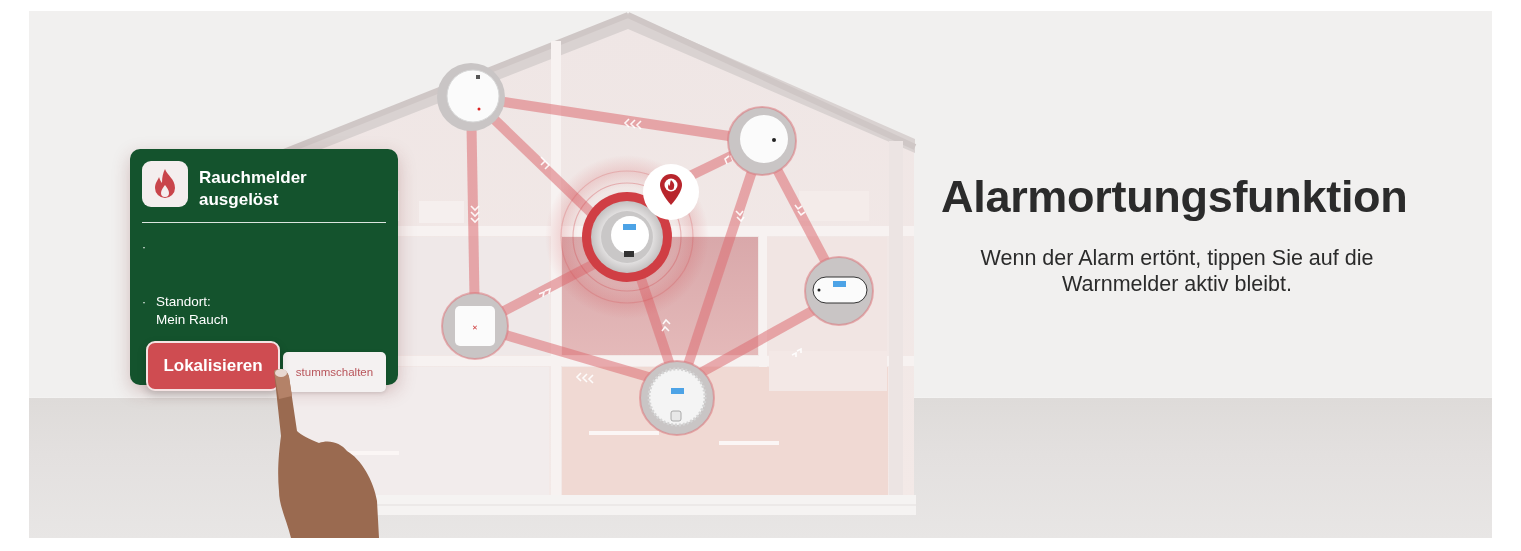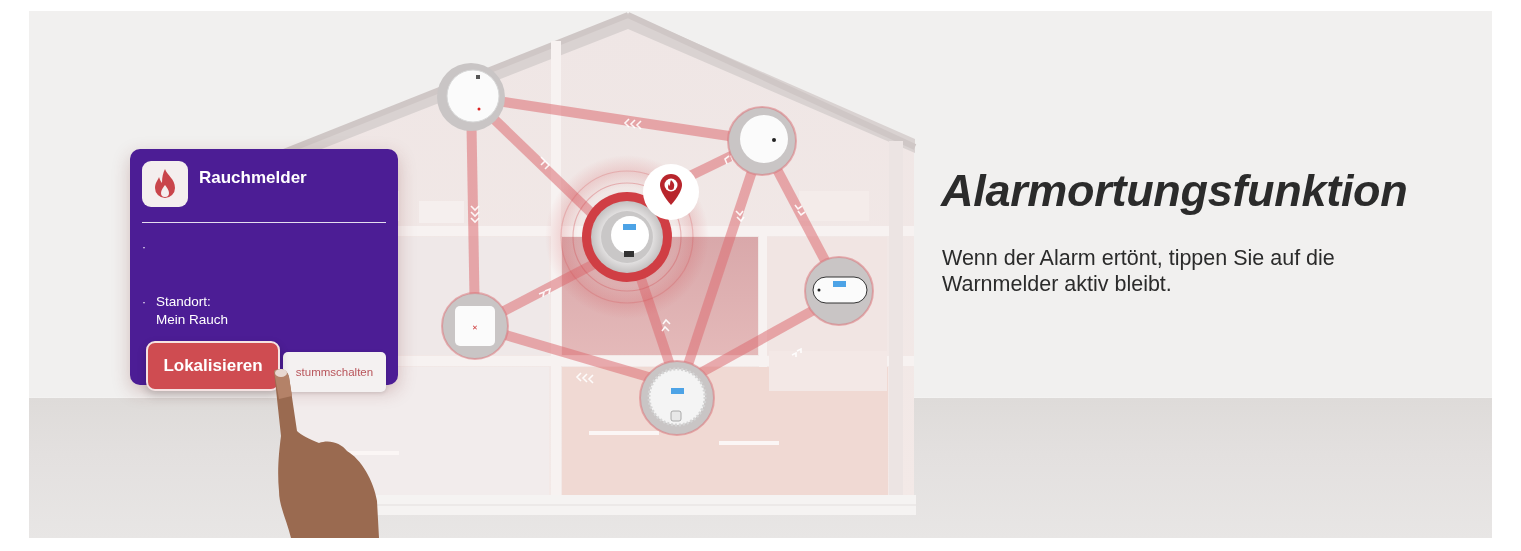--- a/index.html
+++ b/index.html
@@ -17,21 +17,21 @@
   }
   .floor {
     position: absolute; left: 0; right: 0; top: 387px; bottom: 0;
     background: linear-gradient(#dedbd9, #e3e0df 40%, #e8e6e5);
   }
   .house-svg { position: absolute; left: 0; top: 0; }
 
   
   .alert-card {
     position: absolute; left: 101px; top: 138px; width: 268px; height: 236px;
-    background: #4c1d95; border-radius: 10px;
+    background: #14532d; border-radius: 10px;
     box-shadow: 0 6px 18px rgba(120,40,40,0.25);
     color: #ffffff;
   }
   .alert-icon-box {
     position: absolute; left: 12px; top: 12px; width: 46px; height: 46px;
     background: #f4eeee; border-radius: 9px;
     display: flex; align-items: center; justify-content: center;
   }
   .alert-title {
     position: absolute; left: 69px; top: 18px; width: 190px;
@@ -59,26 +59,26 @@
   .btn-mute {
     position: absolute; left: 254px; top: 341px; width: 103px; height: 40px;
     background: #f4f1f1; border-radius: 5px;
     color: #b8545a; font-size: 11.5px;
     display: flex; align-items: center; justify-content: center;
     box-shadow: 0 1px 4px rgba(0,0,0,0.12);
   }
 
   
   .headline {
-    position: absolute; left: 912px; top: 154px;
-    font-size: 45px; font-weight: bold; color: #2b2b2b; letter-spacing: -0.3px; white-space: nowrap; font-style: italic;
+    position: absolute; left: 912px; top: 160px;
+    font-size: 45px; font-weight: bold; color: #2b2b2b; letter-spacing: -0.3px; white-space: nowrap;
   }
   .description {
     position: absolute; left: 913px; top: 234px; width: 470px;
-    font-size: 21.5px; line-height: 26px; color: #2b2b2b;
+    font-size: 21.5px; line-height: 26px; color: #2b2b2b; text-align: center;
   }
   .description div { white-space: nowrap; }
 
   .hand-svg { position: absolute; left: 0; top: 0; pointer-events: none; }
 </style>
 </head>
 <body>
 
 <div class="banner">
   <div class="floor-top"></div>
@@ -213,20 +213,21 @@
 
   <div class="alert-card">
     <div class="alert-icon-box">
       <svg width="30" height="32" viewBox="0 0 30 32">
         <path d="M15,1 C17,7 25,11 25,20 A10,10 0 0 1 5,20 C5,15 8,12 9,9 C10,12 11,14 12,15 C12,9 13,5 15,1 Z" fill="#c9454b"></path>
         <path d="M15,17 C17,20 19,22 19,25 A4,4 0 0 1 11,25 C11,22 13,20 15,17 Z" fill="#f4eeee"></path>
       </svg>
     </div>
     <div class="alert-title">
       <div>Rauchmelder</div>
+      <div>ausgelöst</div>
     </div>
     <div class="alert-divider"></div>
     <div class="alert-item alert-item-1">
       <span class="bullet">·</span>
     </div>
     <div class="alert-item alert-item-2">
       <span class="bullet">·</span>
       <span>
         <div>Standort:</div>
         <div>Mein Rauch</div>

